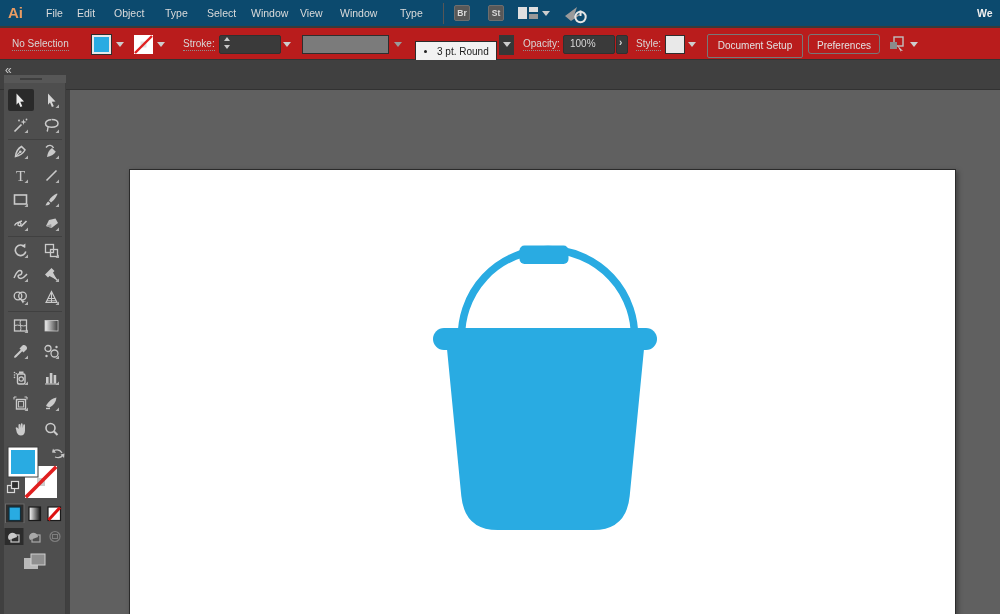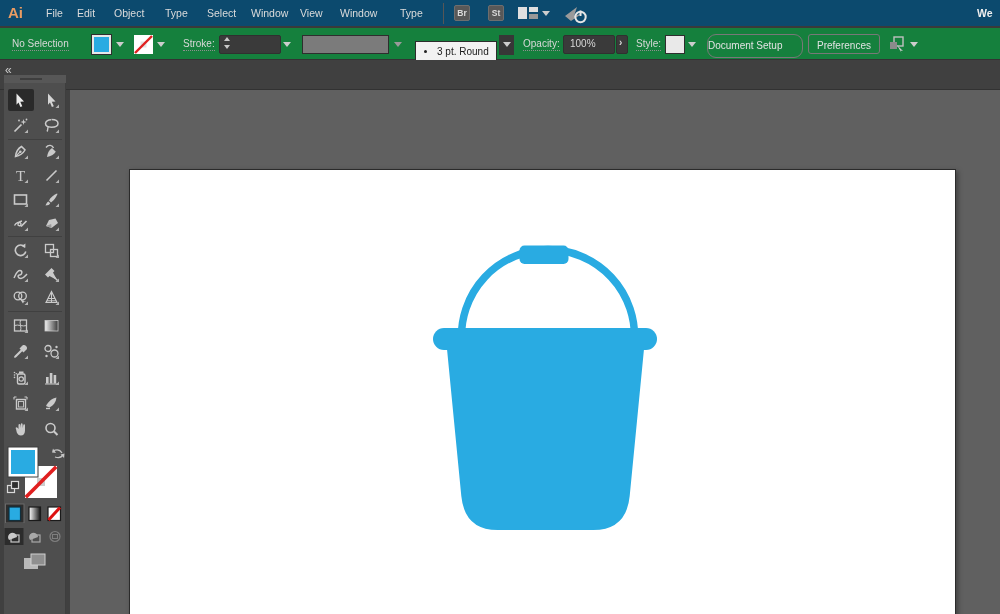--- a/index.html
+++ b/index.html
@@ -6,21 +6,21 @@
   body{width:1000px;height:614px;overflow:hidden;background:#404040;
        font-family:"Liberation Sans", sans-serif;
        -webkit-font-smoothing:antialiased;}
   #app{position:relative;width:1000px;height:614px;}
   
   #menubar{position:absolute;left:0;top:0;width:1000px;height:28px;background:#0c4a6e;border-bottom:2px solid #3a3a3a;box-sizing:border-box;}
   .mitem{position:absolute;top:7px;font-size:10.5px;color:#dbdbdb;}
   #ailogo{position:absolute;left:8px;top:4px;font-size:15px;font-weight:bold;color:#e99c63;}
   .sqbtn{position:absolute;top:5px;width:16px;height:16px;background:#585858;border:1px solid #6e6e6e;border-radius:2px;color:#dcdcdc;font-size:8.5px;font-weight:bold;text-align:center;line-height:15px;box-sizing:border-box;}
   
-  #controlbar{position:absolute;left:0;top:28px;width:1000px;height:32px;background:#15803d;border-bottom:1px solid #333333;box-sizing:border-box;}
+  #controlbar{position:absolute;left:0;top:28px;width:1000px;height:32px;background:#b91c1c;border-bottom:1px solid #333333;box-sizing:border-box;}
   .clabel{position:absolute;font-size:10px;color:#d8d8d8;}
   .chev{position:absolute;width:0;height:0;border-left:4px solid transparent;border-right:4px solid transparent;border-top:5px solid #cdcdcd;}
   .darkfield{position:absolute;background:#3a3a3a;border:1px solid #303030;border-radius:2px;box-sizing:border-box;}
   
   #tabstrip{position:absolute;left:0;top:60px;width:1000px;height:30px;background:#404040;border-bottom:1px solid #323232;box-sizing:border-box;}
   #tab{position:absolute;left:74px;top:0px;width:217px;height:30px;background:#4b4b4b;border-radius:3px 3px 0 0;}
   #tab .ttext{position:absolute;left:7px;top:9px;font-size:10px;font-weight:bold;color:#e8e8e8;letter-spacing:-0.05px;}
   #tab .tclose{position:absolute;right:7px;top:8px;font-size:11px;color:#e0e0e0;}
   #collapse{position:absolute;left:5px;top:3px;font-size:12px;color:#cccccc;}
   
@@ -96,21 +96,21 @@
     <div class="chev" style="left:503px;top:14px"></div>
     <span class="clabel" style="left:523px;top:10px;border-bottom:1px dotted #8f8f8f;padding-bottom:1px">Opacity:</span>
     <div class="darkfield" style="left:563px;top:7px;width:52px;height:19px"></div>
     <span class="clabel" style="left:570px;top:10px">100%</span>
     <div class="darkfield" style="left:616px;top:7px;width:12px;height:19px"></div>
     <span class="clabel" style="left:619px;top:9px;font-weight:bold">›</span>
     <span class="clabel" style="left:636px;top:10px;border-bottom:1px dotted #8f8f8f;padding-bottom:1px">Style:</span>
     <div style="position:absolute;left:665px;top:7px;width:20px;height:19px;background:#e9e9e9;border:1px solid #2e2e2e;box-sizing:border-box"></div>
     <div class="chev" style="left:688px;top:14px"></div>
 
-    <div style="position:absolute;left:707px;top:6px;width:96px;height:24px;border:1px solid #787878;border-radius:9px;box-sizing:border-box;">
+    <div style="position:absolute;left:707px;top:6px;width:96px;height:24px;border:1px solid #787878;border-radius:2px;box-sizing:border-box;text-align:center">
       <span style="font-size:10px;color:#e2e2e2;line-height:18px">Document Setup</span>
     </div>
     <div style="position:absolute;left:808px;top:6px;width:72px;height:20px;border:1px solid #787878;border-radius:3px;box-sizing:border-box;text-align:center">
       <span style="font-size:10px;color:#e2e2e2;line-height:18px">Preferences</span>
     </div>
     <svg style="position:absolute;left:888px;top:8px" width="18" height="17" viewBox="0 0 18 17">
       <rect x="6" y="1" width="9" height="9" fill="none" stroke="#c0c0c0" stroke-width="1.4"></rect>
       <rect x="2" y="6" width="7" height="7" fill="#8b8b8b"></rect>
       <path d="M9 9 L15 15 L12.5 14.5 L13.5 17 Z" fill="#d0d0d0"></path>
     </svg>

